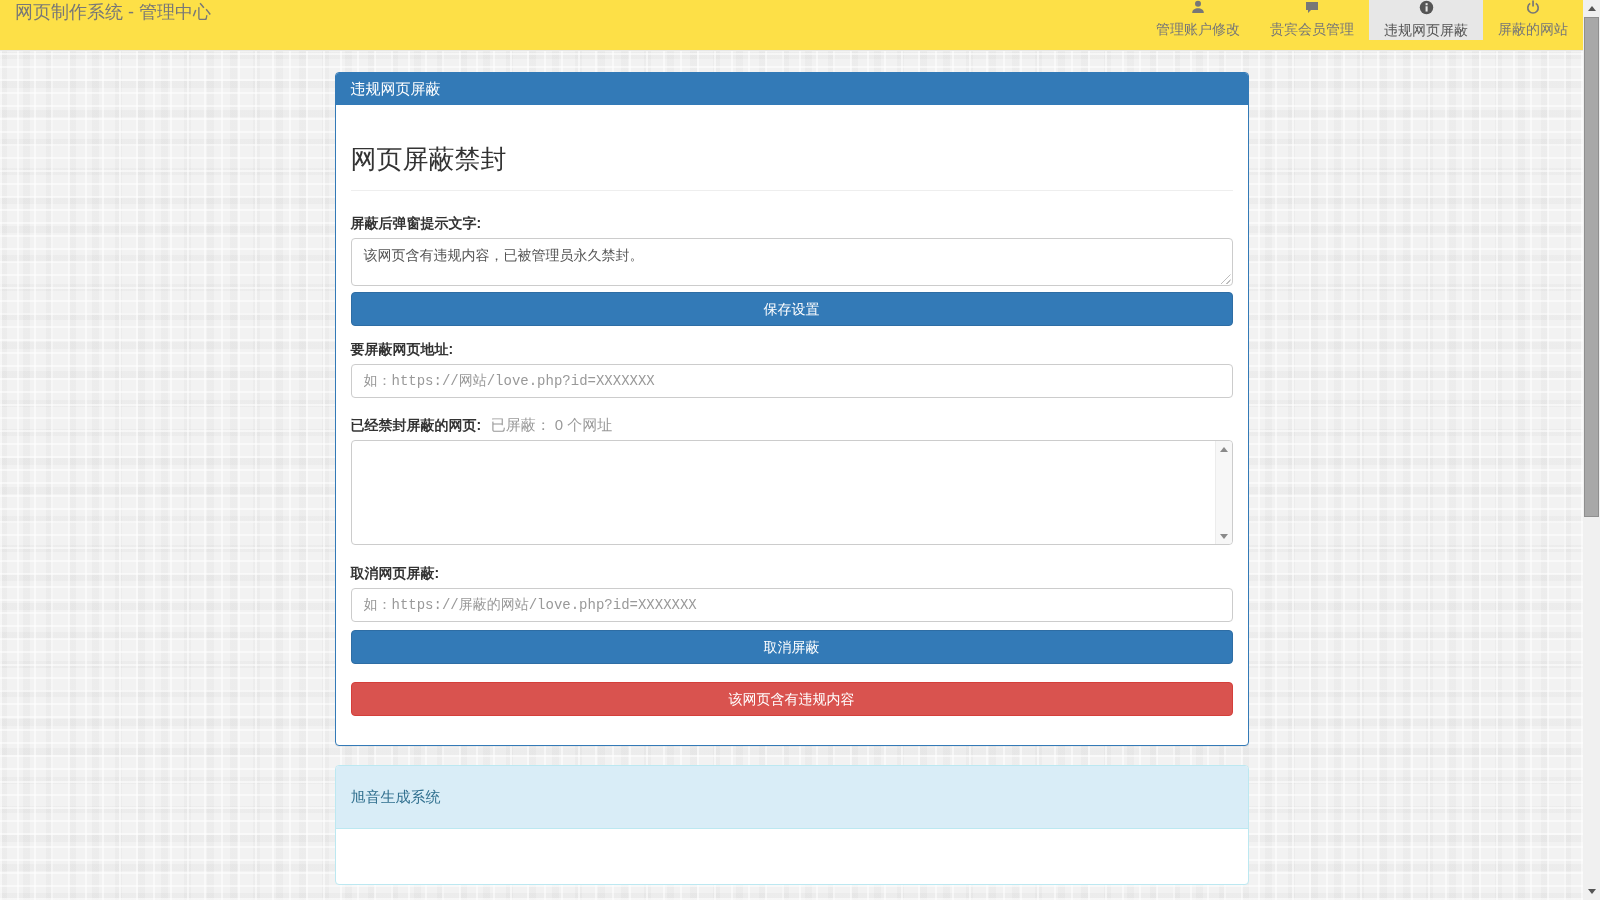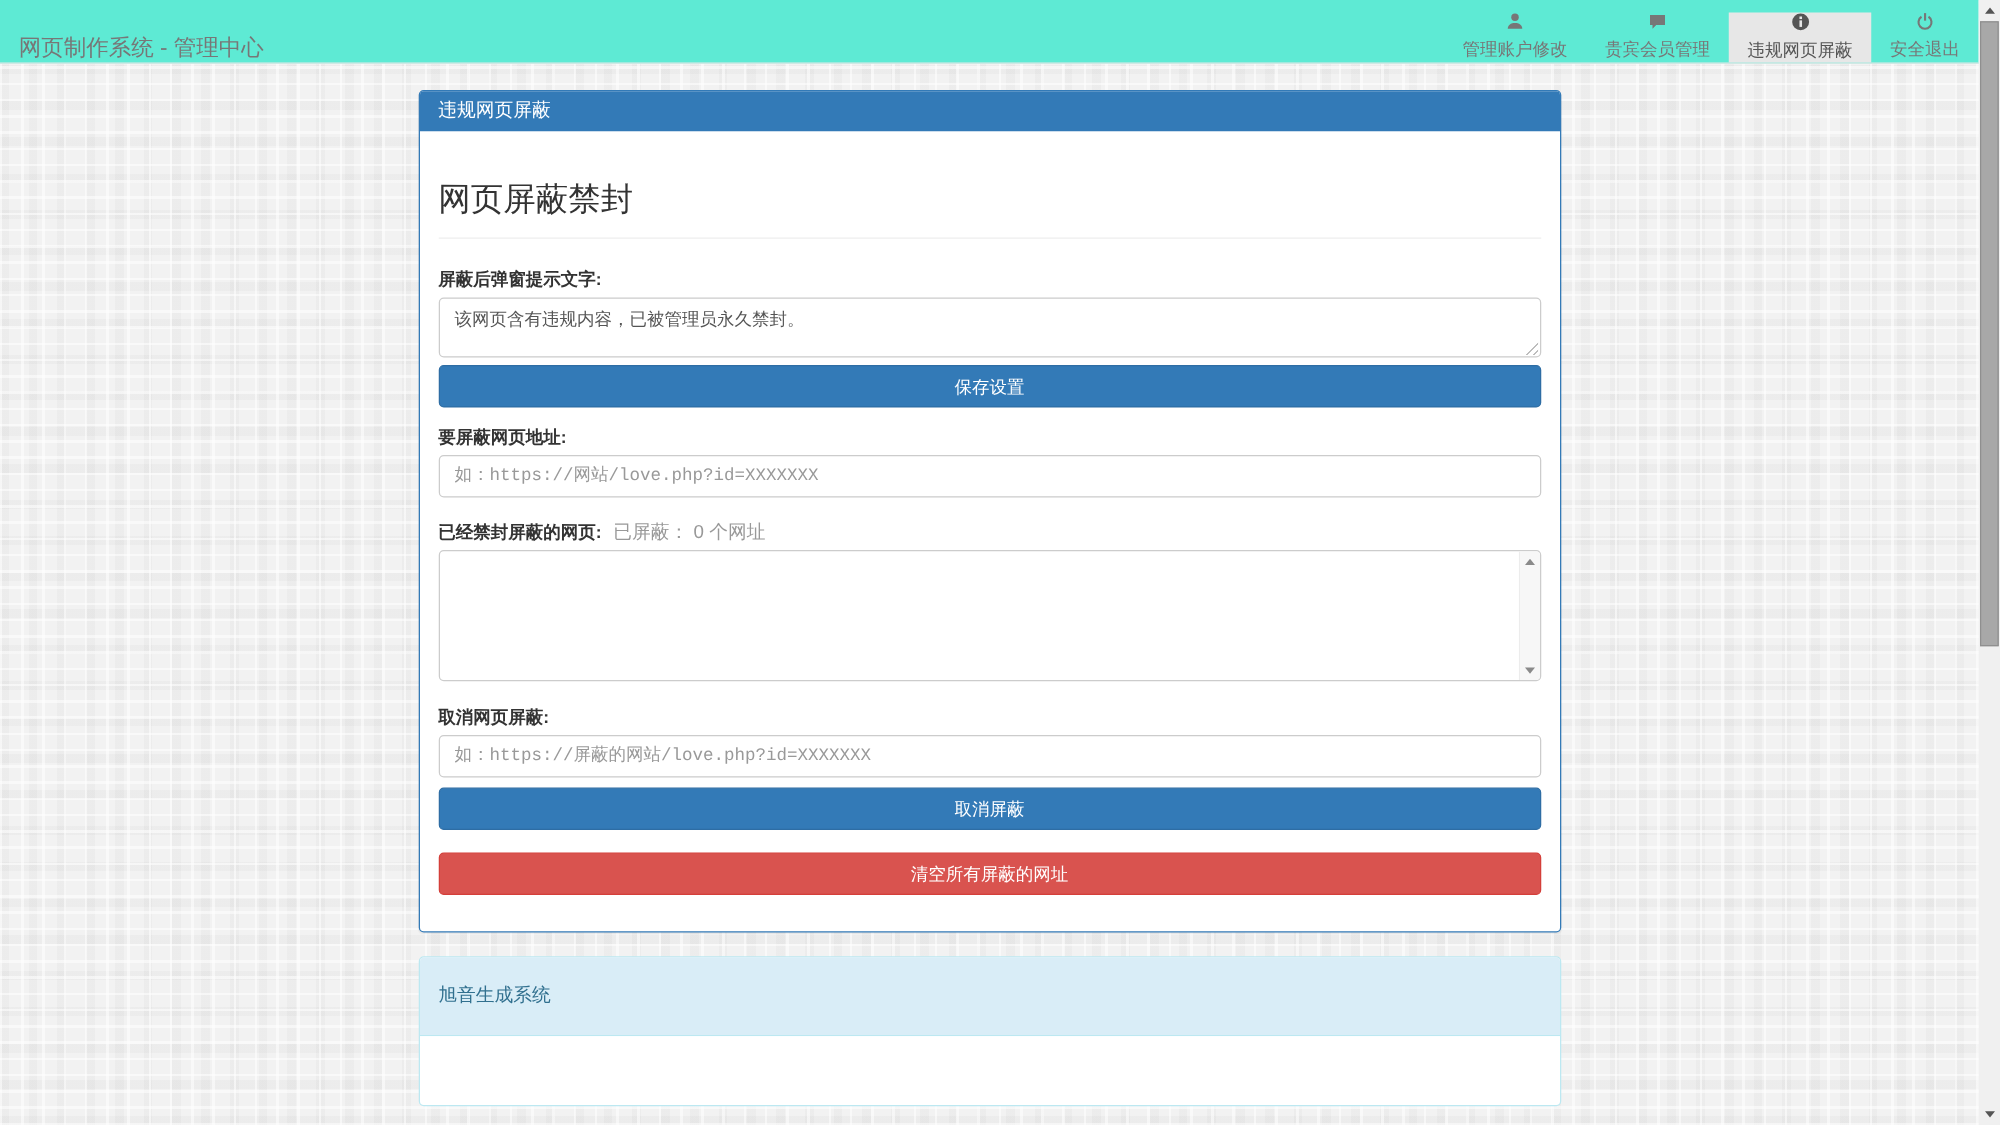--- a/index.html
+++ b/index.html
@@ -12,22 +12,22 @@
       repeating-linear-gradient(0deg, rgba(255,255,255,.55) 0 2px, transparent 2px 13px),
       repeating-linear-gradient(90deg, rgba(255,255,255,.55) 0 2px, transparent 2px 17px),
       repeating-linear-gradient(0deg, rgba(0,0,0,.022) 0 7px, transparent 7px 29px),
       repeating-linear-gradient(90deg, rgba(0,0,0,.022) 0 7px, transparent 7px 23px);
     position:relative;
   }
   .page { position:absolute; left:0; top:0; width:1583px; height:900px; overflow:hidden; }
 
   
   .navbar {
-    height:51px; background:#5eead4; border-bottom:1px solid #e7e7e7;
-    display:flex; justify-content:space-between; align-items:flex-end;
+    height:51px; background:#fde047; border-bottom:1px solid #e7e7e7;
+    display:flex; justify-content:space-between; align-items:flex-start;
   }
   .brand { display:flex; align-items:center; padding:0 15px; font-size:18px; color:#777; }
   .nav { display:flex; align-items:stretch; }
   .nav-item {
     display:flex; align-items:center; gap:7px; padding:0 15px;
     font-size:14px; color:#777; text-decoration:none; cursor:pointer;flex-direction:column;
   }
   .nav-item.active { background:#e7e7e7; color:#555; }
   .nav-item svg { display:block; }
 
@@ -164,21 +164,21 @@
           <rect x="7" y="3.4" width="2.2" height="2.2" fill="#e7e7e7"></rect>
         </svg>
         <span>违规网页屏蔽</span>
       </a>
 
       <a class="nav-item">
         <svg width="14" height="14" viewBox="0 0 14 14">
           <path d="M4.2 3.4 a5.2 5.2 0 1 0 5.6 0" fill="none" stroke="#777" stroke-width="1.7"></path>
           <rect x="6.2" y="0.5" width="1.7" height="6" fill="#777"></rect>
         </svg>
-        <span>安全退出</span>
+        <span>屏蔽的网站</span>
       </a>
 
     </div>
   </div>
 
   <div class="panel-main">
     <div class="panel-main-heading">违规网页屏蔽</div>
     <div class="panel-body">
 
       <h1 class="page-title">网页屏蔽禁封</h1>
@@ -207,21 +207,21 @@
               <div class="tri-down"></div>
             </div>
         </div>
       </div>
 
       <label class="form-label mt20">取消网页屏蔽:</label>
       <input class="text-input" type="text" placeholder="如：https://屏蔽的网站/love.php?id=XXXXXXX" style="">
       <button class="btn btn-primary mt8">取消屏蔽</button>
 
       <div class="btn-clear-wrap">
-        <button class="btn btn-danger">清空所有屏蔽的网址</button>
+        <button class="btn btn-danger">该网页含有违规内容</button>
       </div>
 
     </div>
   </div>
 
   <div class="panel-info">
     <div class="panel-info-heading">旭音生成系统</div>
   </div>
 
 </div>

